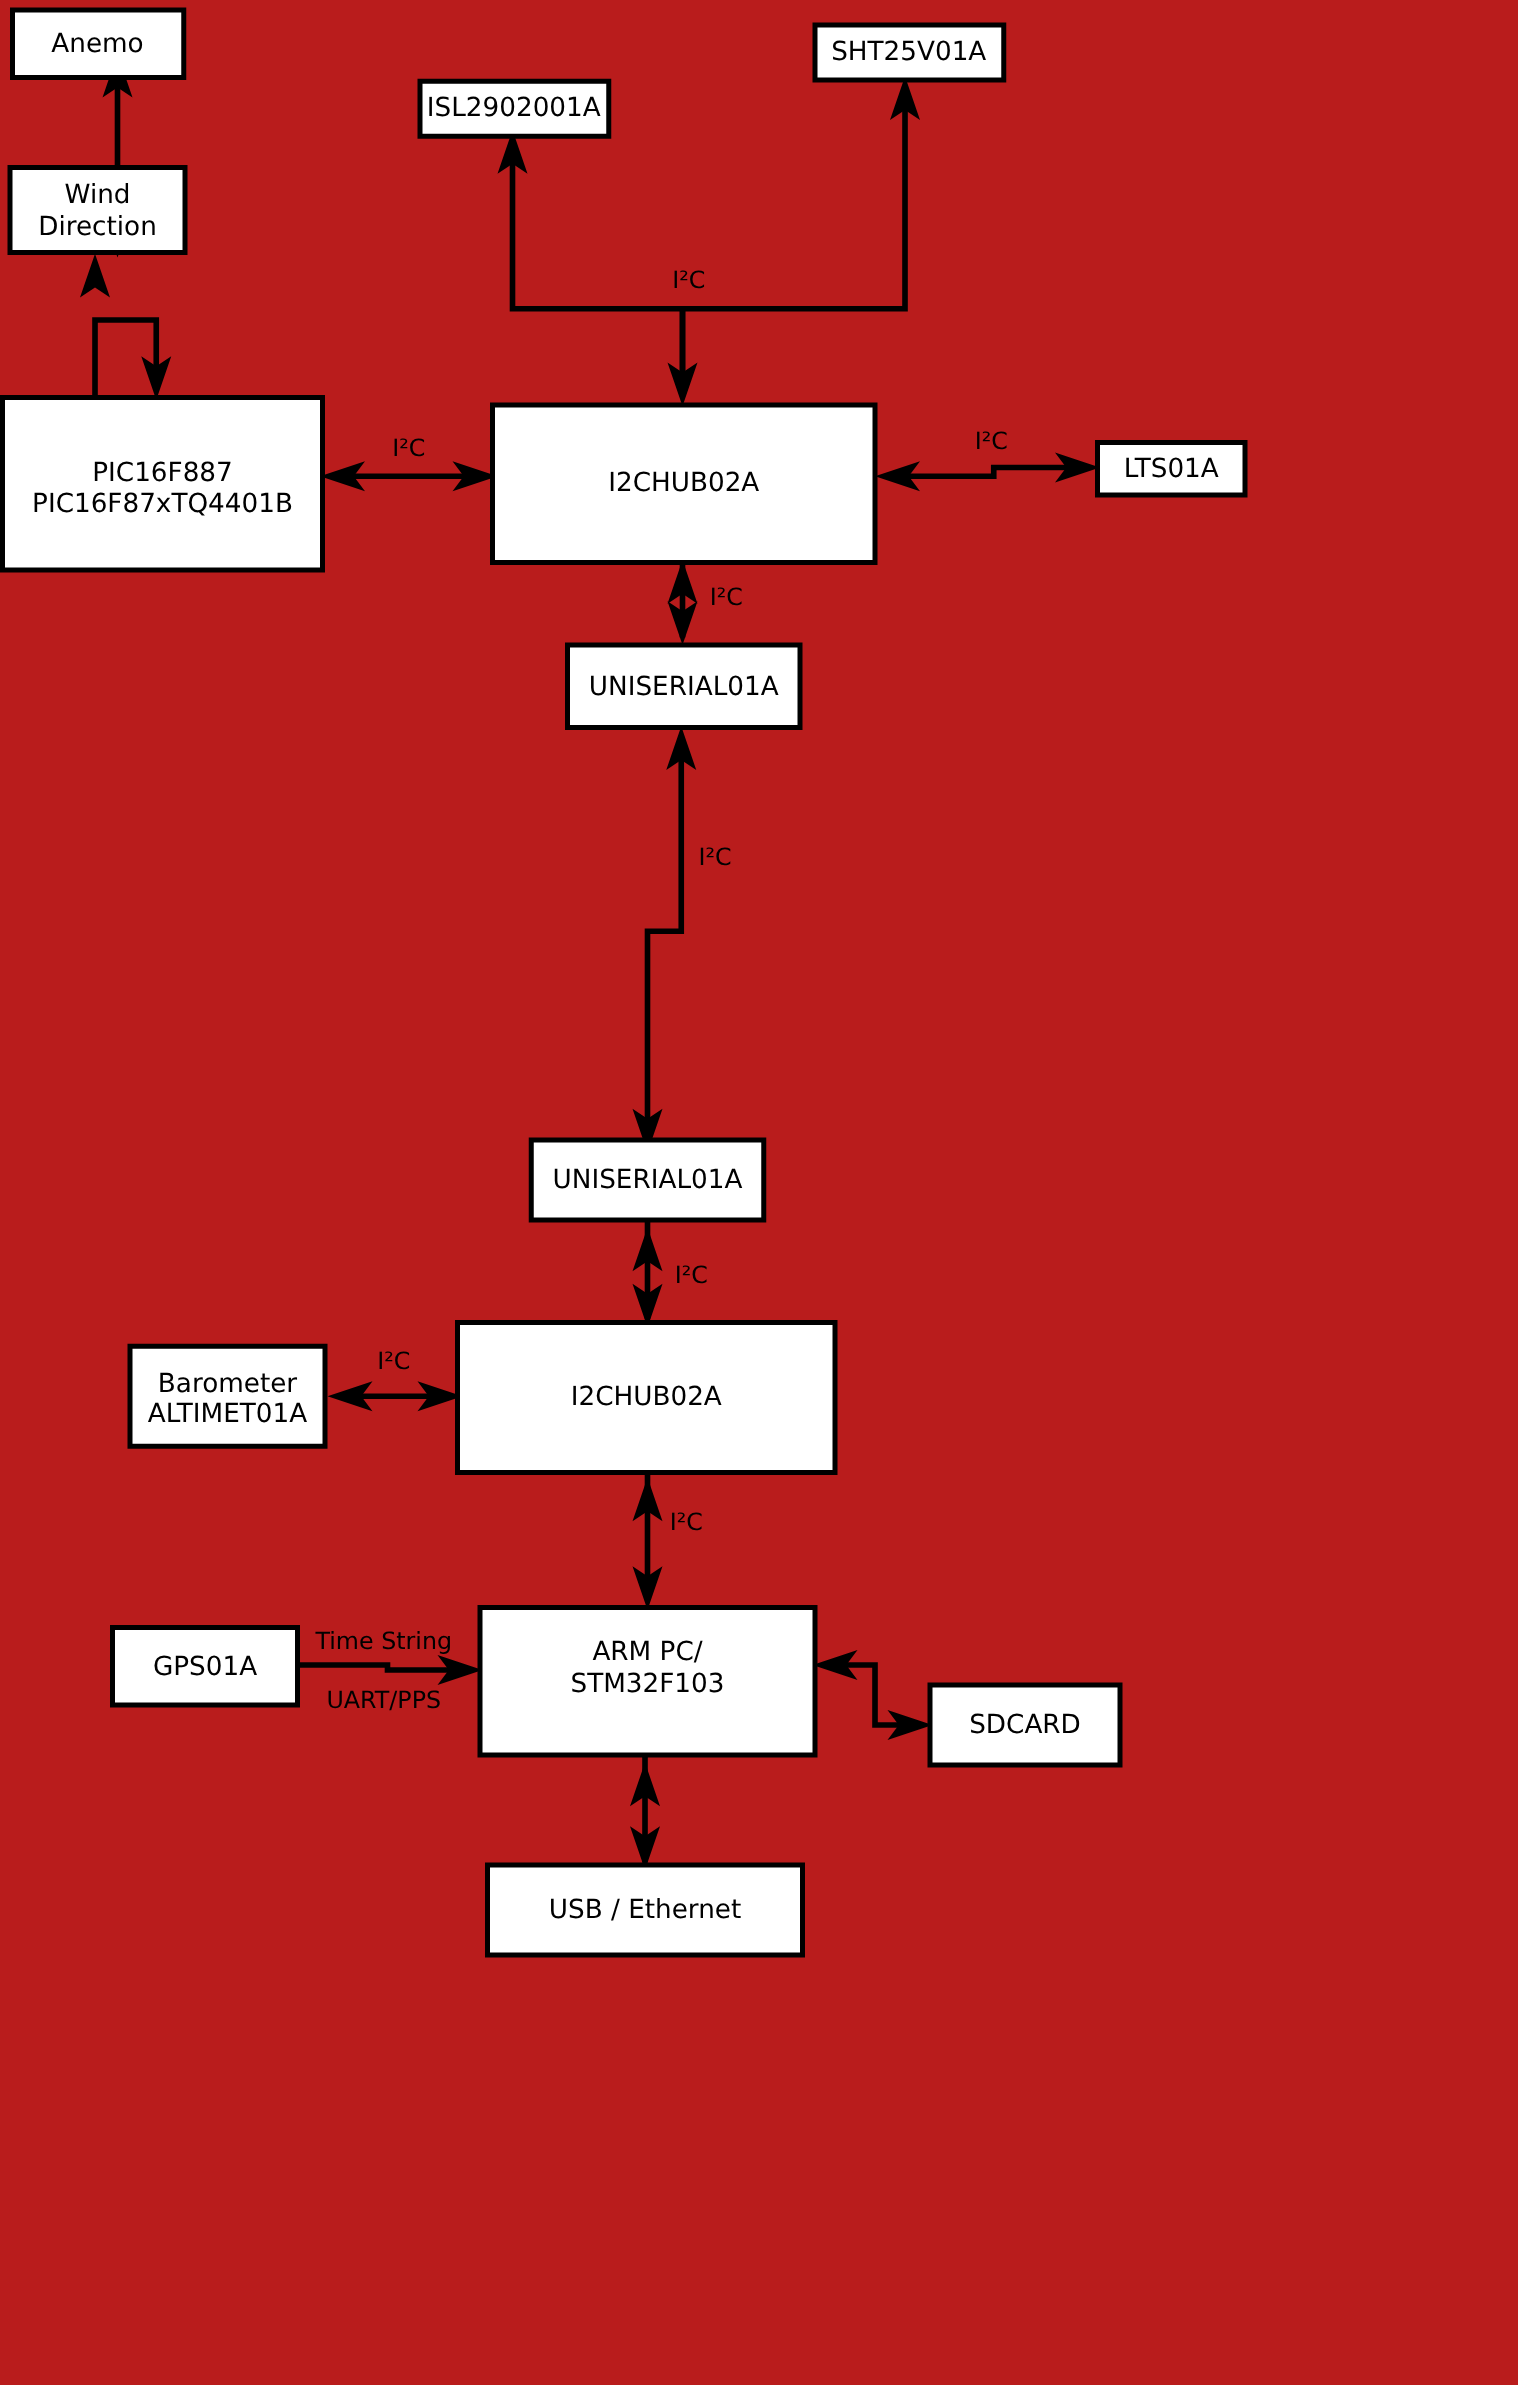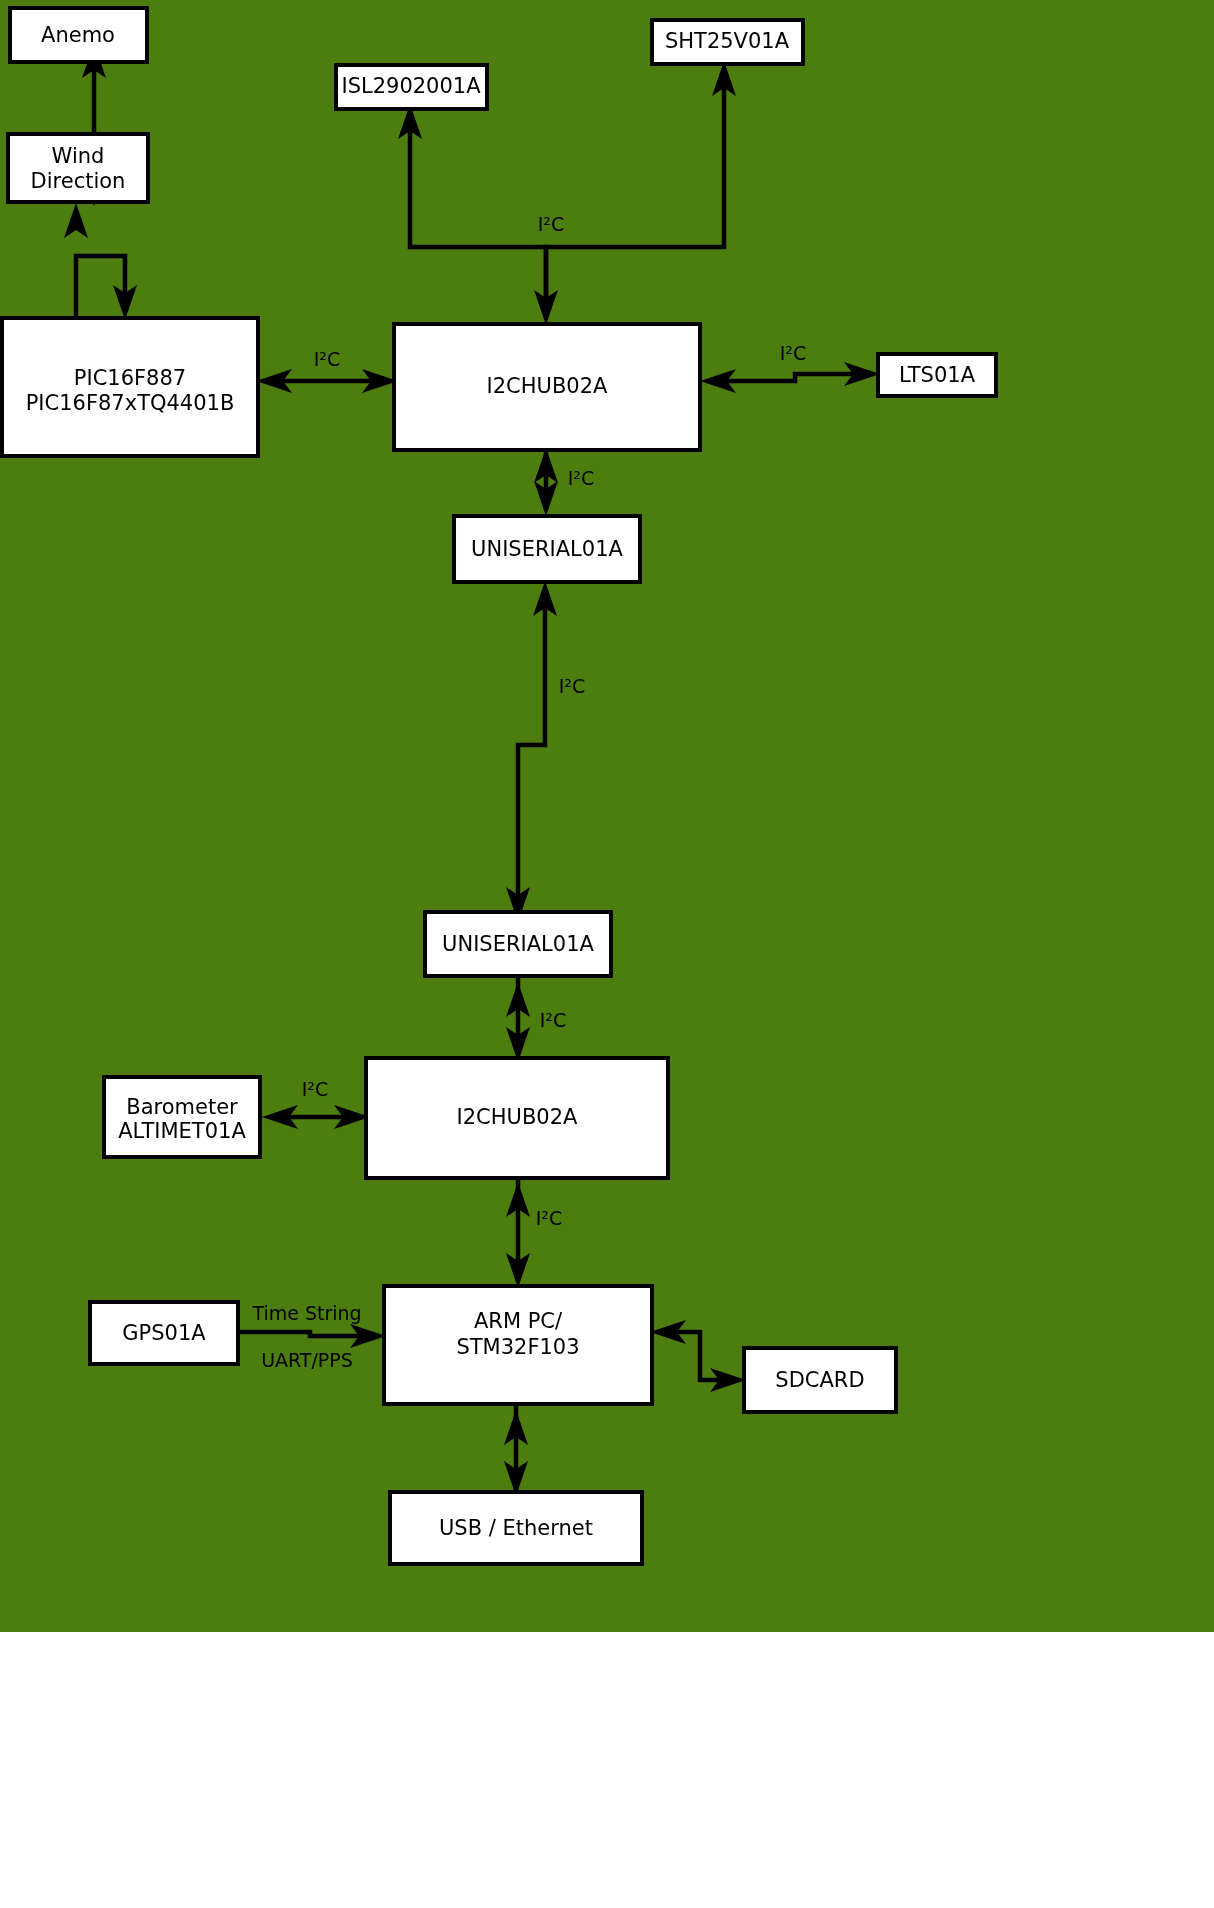--- a/index.html
+++ b/index.html
@@ -6,22 +6,22 @@
     margin: 0;
     padding: 0;
     background: #ffffff;
   }
   body {
     font-family: "DejaVu Sans", "Liberation Sans", sans-serif;
   }
   #diagram-root {
     position: relative;
     width: 1214px;
-    height: 1632px;
-    background: #4d7c0f;
+    height: 1908px;
+    background: #b91c1c;
     overflow: hidden;
   }
   svg#diagram-svg {
     position: absolute;
     top: 0;
     left: 0;
     width: 1214px;
     height: 1908px;
     display: block;
   }

